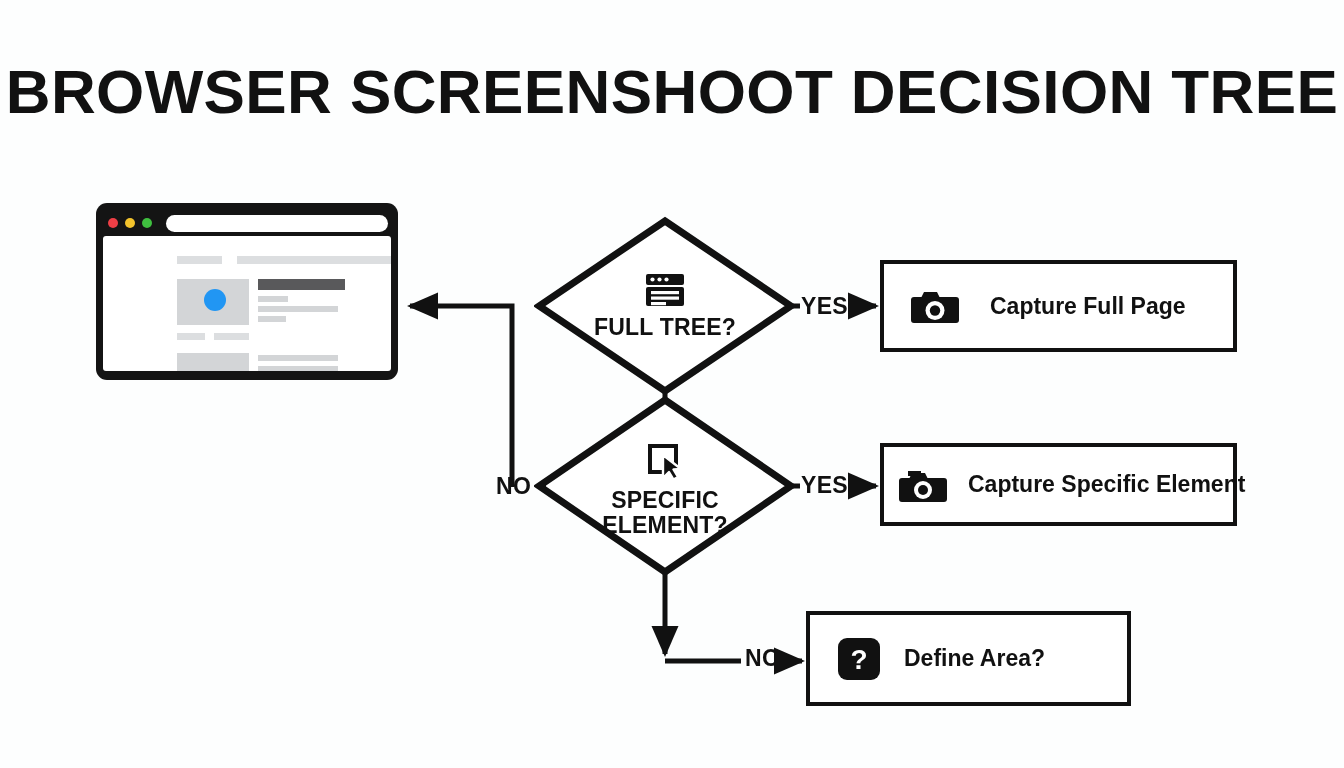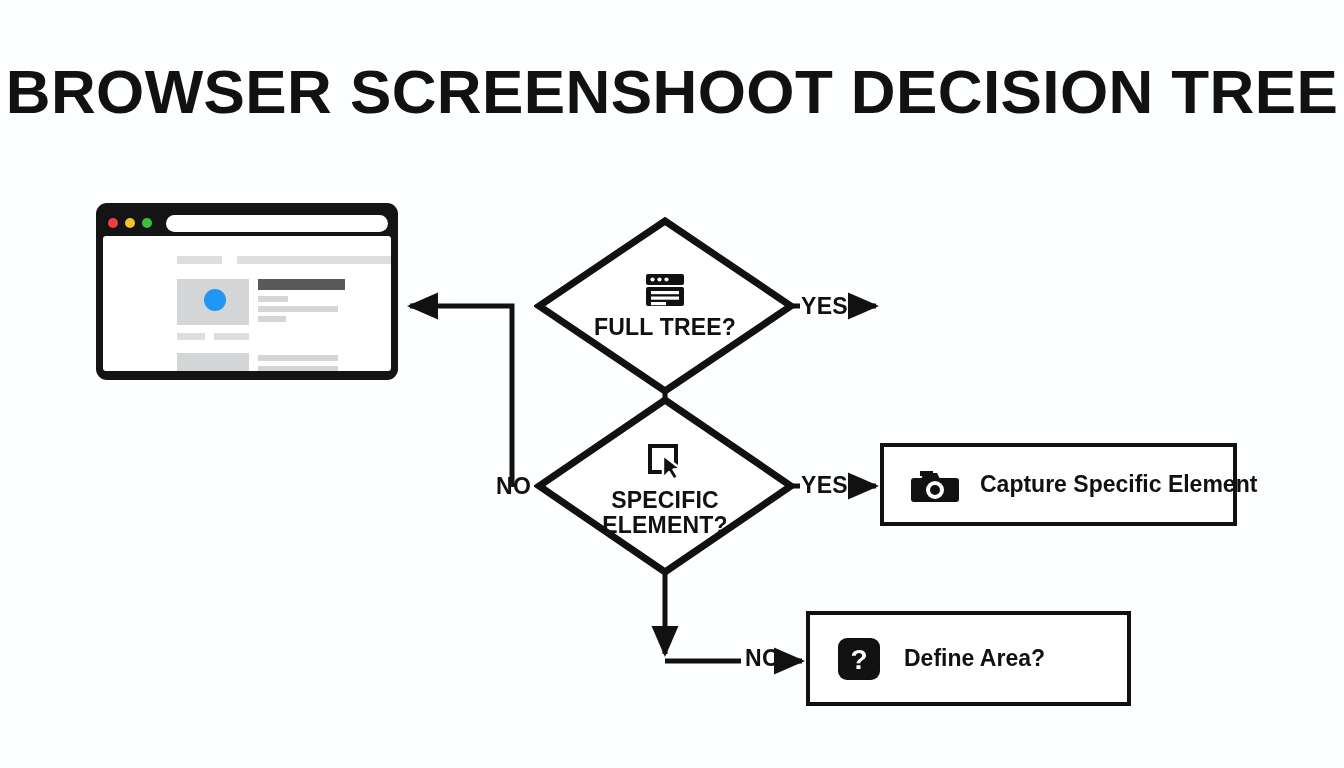--- a/index.html
+++ b/index.html
@@ -236,22 +236,32 @@
         <svg width="38" height="38" viewBox="0 0 38 38">
           <path d="M4 4 H30 V23 H22 V30 H4 Z" fill="none" stroke="#111111" stroke-width="4"></path>
           <path d="M17 13 L17 36 L23 30 L27.5 37.5 L32 35 L27.5 27.5 L35 27 Z" fill="#111111" stroke="#ffffff" stroke-width="2.4" stroke-linejoin="round"></path>
         </svg>
       </span>
       <span class="diamond-label">SPECIFIC
 ELEMENT?</span>
     </div>
   </div>
 
-
-  <div class="resultbox" style="left:880px; top:443px; width:357px; height:83px; padding-left:26px;">
+  <div class="resultbox" style="left:880px; top:260px; width:357px; height:92px; padding-left:26px;">
+    <span class="rb-icon" style="margin-right:30px;">
+      <svg width="50" height="40" viewBox="0 0 50 40">
+        <path d="M14 6 h13 l2.5 5 H46 a3 3 0 0 1 3 3 v20 a3 3 0 0 1 -3 3 H4 a3 3 0 0 1 -3 -3 V14 a3 3 0 0 1 3 -3 h7.5 Z" fill="#111111"></path>
+        <circle cx="25" cy="24.5" r="9.5" fill="#ffffff"></circle>
+        <circle cx="25" cy="24.5" r="5.2" fill="#111111"></circle>
+      </svg>
+    </span>
+    <span class="rb-label">Capture Full Page</span>
+  </div>
+
+  <div class="resultbox" style="left:880px; top:443px; width:357px; height:83px; padding-left:14px;">
     <span class="rb-icon" style="margin-right:20px;">
       <svg width="50" height="40" viewBox="0 0 50 40">
         <path d="M10 6 h13 v5 h-13 Z" fill="#111111"></path>
         <path d="M14 8 h13 l2.5 5 H46 a3 3 0 0 1 3 3 v18 a3 3 0 0 1 -3 3 H4 a3 3 0 0 1 -3 -3 V16 a3 3 0 0 1 3 -3 h7.5 Z" fill="#111111"></path>
         <circle cx="25" cy="25" r="9" fill="#ffffff"></circle>
         <circle cx="25" cy="25" r="5" fill="#111111"></circle>
       </svg>
     </span>
     <span class="rb-label">Capture Specific Element</span>
   </div>

